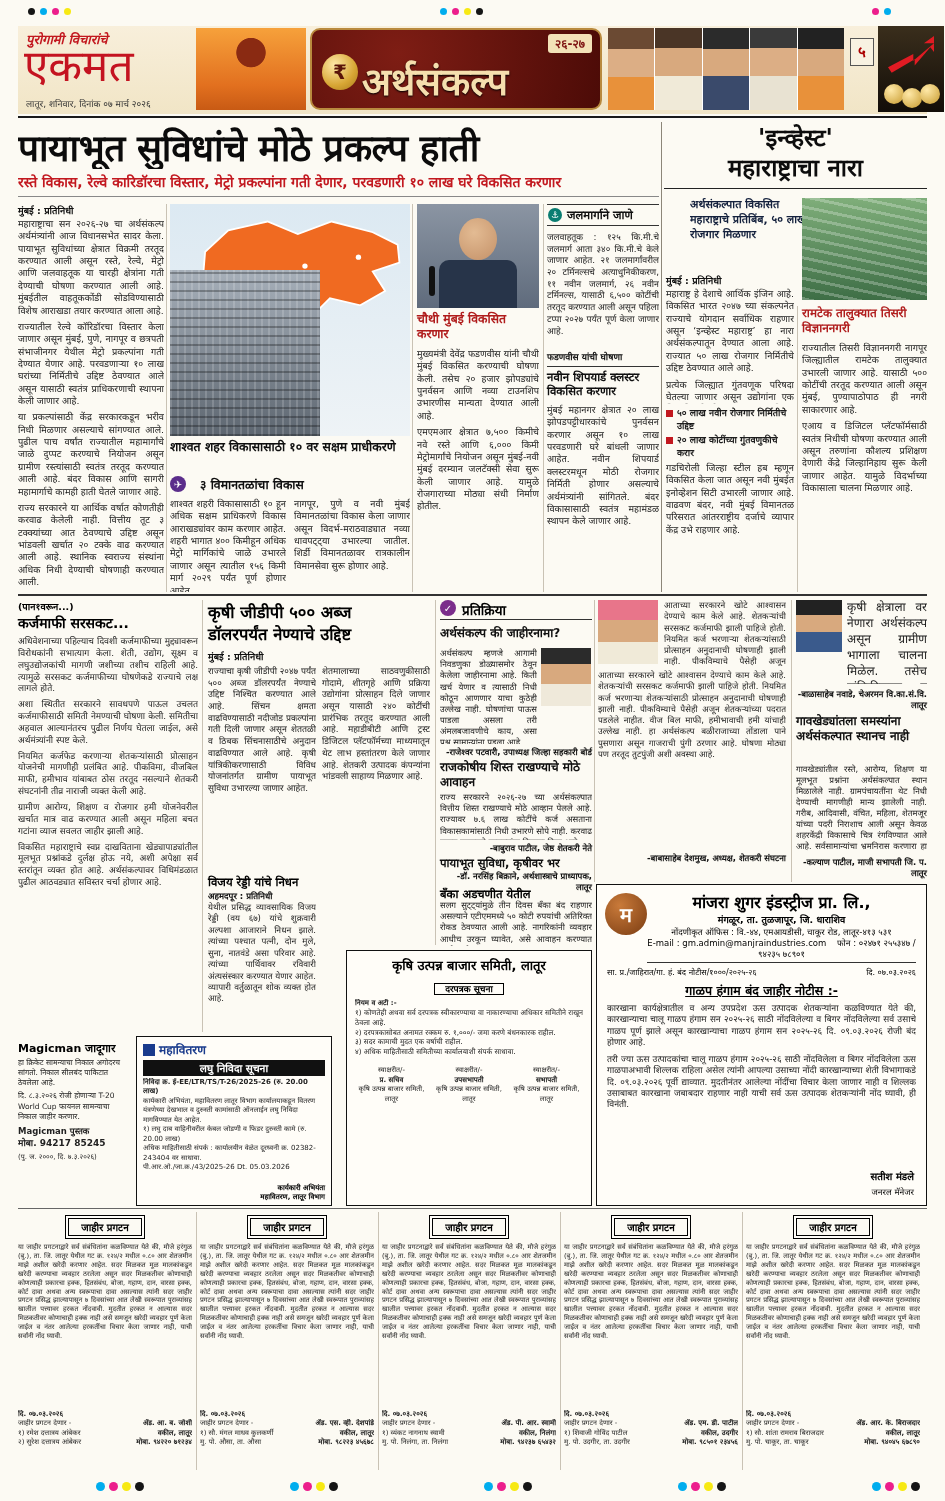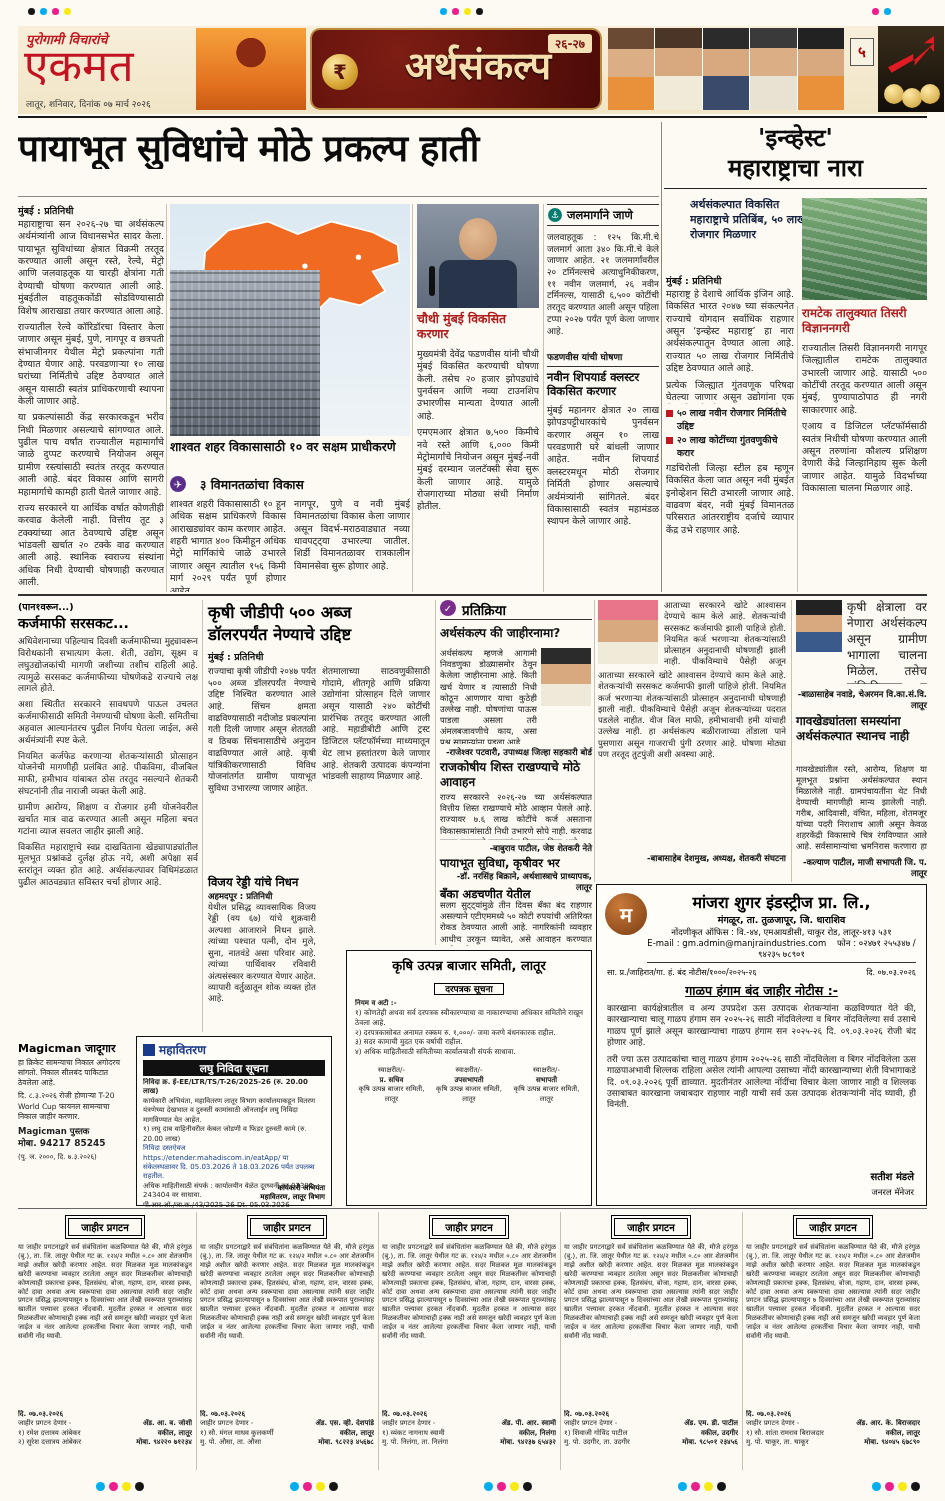--- a/index.html
+++ b/index.html
@@ -58,21 +58,21 @@
 
   <div class="abs mast" style="left:18px;top:26px;width:909px;height:88px;">
     <div class="abs red bold" style="left:8px;top:4px;font-size:13px;font-style:italic;">पुरोगामी विचारांचे</div>
     <div class="abs paper-name" style="left:6px;top:17px;">एकमत</div>
     <div class="abs" style="left:8px;top:71px;font-size:9px;color:#333;">लातूर, शनिवार, दिनांक ०७ मार्च २०२६</div>
 
     <div class="abs photo" style="left:178px;top:2px;width:110px;height:82px;background:radial-gradient(circle at 50% 30%, #8a2a12 0 18%, transparent 19%), linear-gradient(180deg,#f6a13b,#e2701f 70%,#c85a14);"></div>
 
     <div class="abs budget-box" style="left:292px;top:2px;width:292px;height:82px;">
       <div class="abs coin" style="left:10px;top:24px;width:36px;height:36px;font-size:20px;">₹</div>
-      <div class="abs budget-title" style="left:50px;top:8px;width:232px;text-align:center;">अर्थसंकल्प</div>
+      <div class="abs budget-title" style="left:50px;top:24px;width:232px;">अर्थसंकल्प</div>
       <div class="abs bold" style="right:8px;top:4px;background:#f3e2b8;color:#7d1111;font-size:12px;padding:1px 7px;border-radius:3px;">२६-२७</div>
     </div>
 
     <div class="abs photo" style="left:590px;top:2px;width:236px;height:82px;display:flex;">
       <div style="flex:1;background:linear-gradient(180deg,#6b4a33 0 26%,#dcae85 26% 60%,#e8913a 60%);border-right:1px solid #fff;"></div>
       <div style="flex:1;background:linear-gradient(180deg,#4a3526 0 24%,#d8a97e 24% 58%,#f0ead8 58%);border-right:1px solid #fff;"></div>
       <div style="flex:1;background:linear-gradient(180deg,#2b2b2b 0 26%,#d8a97e 26% 58%,#3a4a6b 58%);border-right:1px solid #fff;"></div>
       <div style="flex:1;background:linear-gradient(180deg,#3a3a3a 0 24%,#dcae85 24% 58%,#e8e2d2 58%);border-right:1px solid #fff;"></div>
       <div style="flex:1;background:linear-gradient(180deg,#222 0 26%,#d8a97e 26% 58%,#e8913a 58%);"></div>
     </div>
@@ -85,20 +85,21 @@
       <div class="dot" style="left:6px;top:58px;width:20px;height:20px;background:radial-gradient(circle at 35% 30%, #ffe9a8, #c79a2e);"></div>
       <div class="dot" style="left:24px;top:62px;width:20px;height:20px;background:radial-gradient(circle at 35% 30%, #ffe9a8, #c79a2e);"></div>
       <div class="dot" style="left:42px;top:58px;width:20px;height:20px;background:radial-gradient(circle at 35% 30%, #ffe9a8, #c79a2e);"></div>
       <div class="abs" style="left:10px;top:10px;width:46px;height:40px;background:#e01b23;clip-path:polygon(0 78%, 55% 45%, 55% 62%, 100% 18%, 78% 18%, 100% 0, 100% 40%, 92% 28%, 58% 74%, 58% 58%, 8% 92%);"></div>
     </div>
   </div>
 
   <div class="abs hl" style="left:18px;top:116px;width:909px;height:2px;"></div>
 
   <div class="abs h-main" style="left:18px;top:121px;width:640px;height:48px;">पायाभूत सुविधांचे मोठे प्रकल्प हाती</div>
+  <div class="abs h-sub" style="left:18px;top:172px;width:640px;height:20px;">रस्ते विकास, रेल्वे कारिडॉरचा विस्तार, मेट्रो प्रकल्पांना गती देणार, परवडणारी १० लाख घरे विकसित करणार</div>
   <div class="abs" style="left:18px;top:196px;width:641px;height:1px;background:#888;"></div>
 
   <div class="abs h-inv" style="left:664px;top:154px;width:263px;">महाराष्ट्राचा नारा</div>
   <div class="abs h-inv" style="left:664px;top:124px;width:263px;">'इन्व्हेस्ट'</div>
   <div class="abs invhead-rule" style="left:664px;top:188px;width:263px;height:1px;"></div>
 
   <div class="abs vl" style="left:166px;top:204px;height:388px;"></div>
   <div class="abs vl" style="left:412px;top:204px;height:388px;"></div>
   <div class="abs vl" style="left:543px;top:204px;height:388px;"></div>
   <div class="abs vl" style="left:661px;top:122px;height:470px;background:#8c8678;"></div>
@@ -249,21 +250,20 @@
 
   <div class="abs notice-box" style="left:136px;top:1036px;width:196px;height:170px;padding:4px 6px;border-width:1px;">
     <div style="display:flex;align-items:center;gap:4px;">
       <span style="width:12px;height:12px;background:#1a3b8c;display:inline-block;"></span>
       <span class="bold" style="font-size:12px;color:#1a3b8c;">महावितरण</span>
     </div>
     <div class="center bold" style="background:#111;color:#fff;font-size:10.5px;padding:1px 0;margin:2px 0;">लघु निविदा सूचना</div>
     <div class="tiny" style="font-weight:bold;">निविदा क्र. ई-EE/LTR/TS/T-26/2025-26 (रु. 20.00 लाख)</div>
     <div class="tiny">कार्यकारी अभियंता, महावितरण लातूर विभाग कार्यालयाकडून वितरण यंत्रणेच्या देखभाल व दुरुस्ती कामांसाठी ऑनलाईन लघु निविदा मागविण्यात येत आहेत.</div>
     <div class="tiny">१) लघु दाब वाहिनीवरील केबल जोडणी व फिडर दुरुस्ती कामे (रु. 20.00 लाख)</div>
-    <div class="tiny" style="color:#14408c;">निविदा दस्तऐवज https://etender.mahadiscom.in/eatApp/ या संकेतस्थळावर दि. 05.03.2026 ते 18.03.2026 पर्यंत उपलब्ध राहतील.</div>
     <div class="tiny">अधिक माहितीसाठी संपर्क : कार्यालयीन वेळेत दूरध्वनी क्र. 02382-243404 वर साधावा.</div>
     <div class="tiny">पी.आर.ओ./जा.क्र./43/2025-26 Dt. 05.03.2026</div>
     <div class="abs rightal bold" style="right:6px;bottom:4px;font-size:7px;">
       <div>कार्यकारी अभियंता</div>
       <div>महावितरण, लातूर विभाग</div>
     </div>
   </div>
 
   <div class="abs" style="left:18px;top:1040px;width:112px;height:166px;">
     <div class="bold" style="font-size:11px;">Magicman जादूगार</div>

